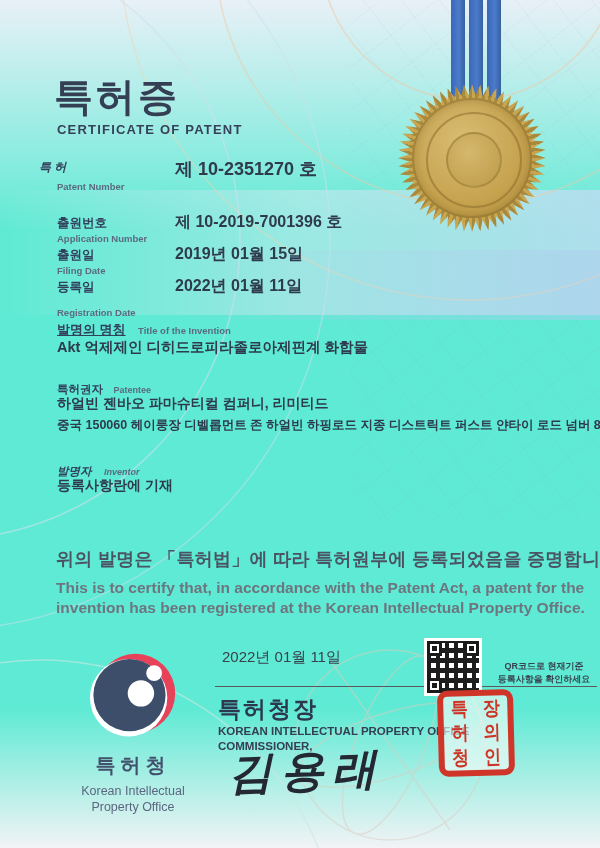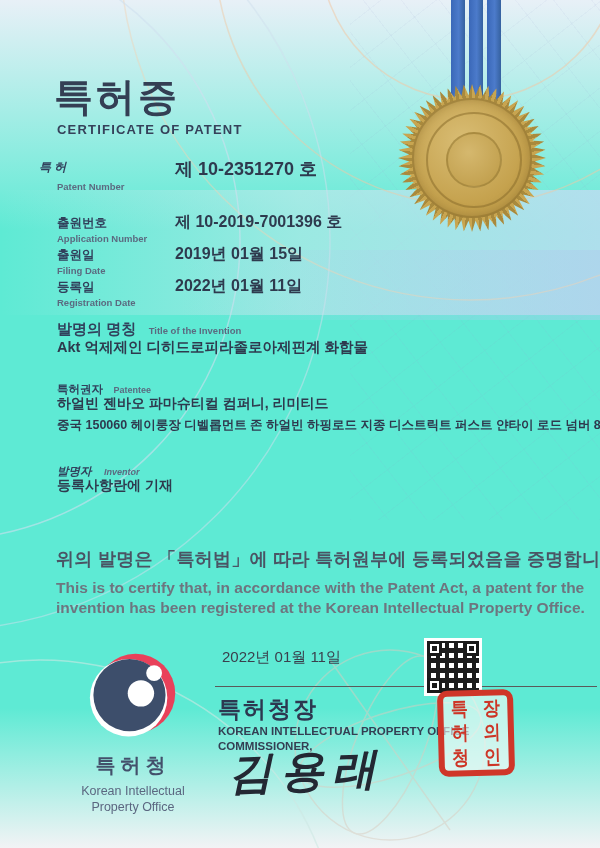--- a/index.html
+++ b/index.html
@@ -127,25 +127,25 @@
 
   <div class="abs lbl-ko" style="left:57px;top:215px;font-size:12.5px;">출원번호</div>
   <div class="abs lbl-en" style="left:57px;top:233px;">Application Number</div>
   <div class="abs val" style="left:175px;top:212px;font-size:16px;">제 10-2019-7001396 호</div>
 
   <div class="abs lbl-ko" style="left:57px;top:247px;font-size:12.5px;">출원일</div>
   <div class="abs lbl-en" style="left:57px;top:265px;">Filing Date</div>
   <div class="abs val" style="left:175px;top:244px;font-size:16px;">2019년 01월 15일</div>
 
   <div class="abs lbl-ko" style="left:57px;top:279px;font-size:12.5px;">등록일</div>
-  <div class="abs lbl-en" style="left:57px;top:297px;">Registration Date</div>
+  <div class="abs lbl-en" style="left:57px;top:307px;">Registration Date</div>
   <div class="abs val" style="left:175px;top:276px;font-size:16px;">2022년 01월 11일</div>
 
   <div class="abs" style="left:57px;top:320px;">
-    <span class="lbl-ko" style="font-size:15px;">발명의 명칭</span>
+    <span class="lbl-ko" style="font-size:13px;text-decoration:underline;">발명의 명칭</span>
     <span class="lbl-en" style="margin-left:8px;">Title of the Invention</span>
   </div>
   <div class="abs val" style="left:57px;top:338px;font-size:14.5px;">Akt 억제제인 디히드로피라졸로아제핀계 화합물</div>
 
   <div class="abs" style="left:57px;top:379px;">
     <span class="lbl-ko" style="font-size:11.5px;">특허권자</span>
     <span class="lbl-en" style="margin-left:6px;font-size:9px;">Patentee</span>
   </div>
   <div class="abs val" style="left:57px;top:395px;font-size:14px;">하얼빈 젠바오 파마슈티컬 컴퍼니, 리미티드</div>
   <div class="abs val" style="left:57px;top:417px;font-size:12.5px;">중국 150060 헤이룽장 디벨롭먼트 존 하얼빈 하핑로드 지종 디스트릭트 퍼스트 얀타이 로드 넘버 8</div>
@@ -189,20 +189,24 @@
           <div></div>
         </div>
       <div class="finder tr">
           <div></div>
         </div>
       <div class="finder bl">
           <div></div>
         </div>
     </div>
   </div>
+  <div class="abs qr-note">
+    <div>QR코드로 현재기준</div>
+    <div>등록사항을 확인하세요</div>
+  </div>
 
   <div class="abs red-seal">
     <span>특</span>
     <span>장</span>
     <span>허</span>
     <span>의</span>
     <span>청</span>
     <span>인</span>
   </div>
 

